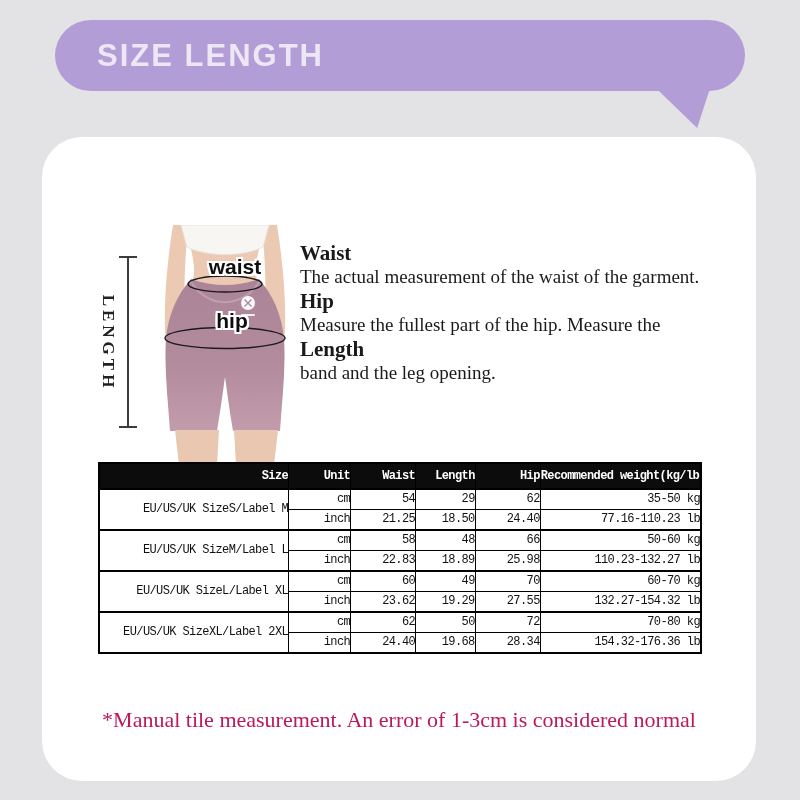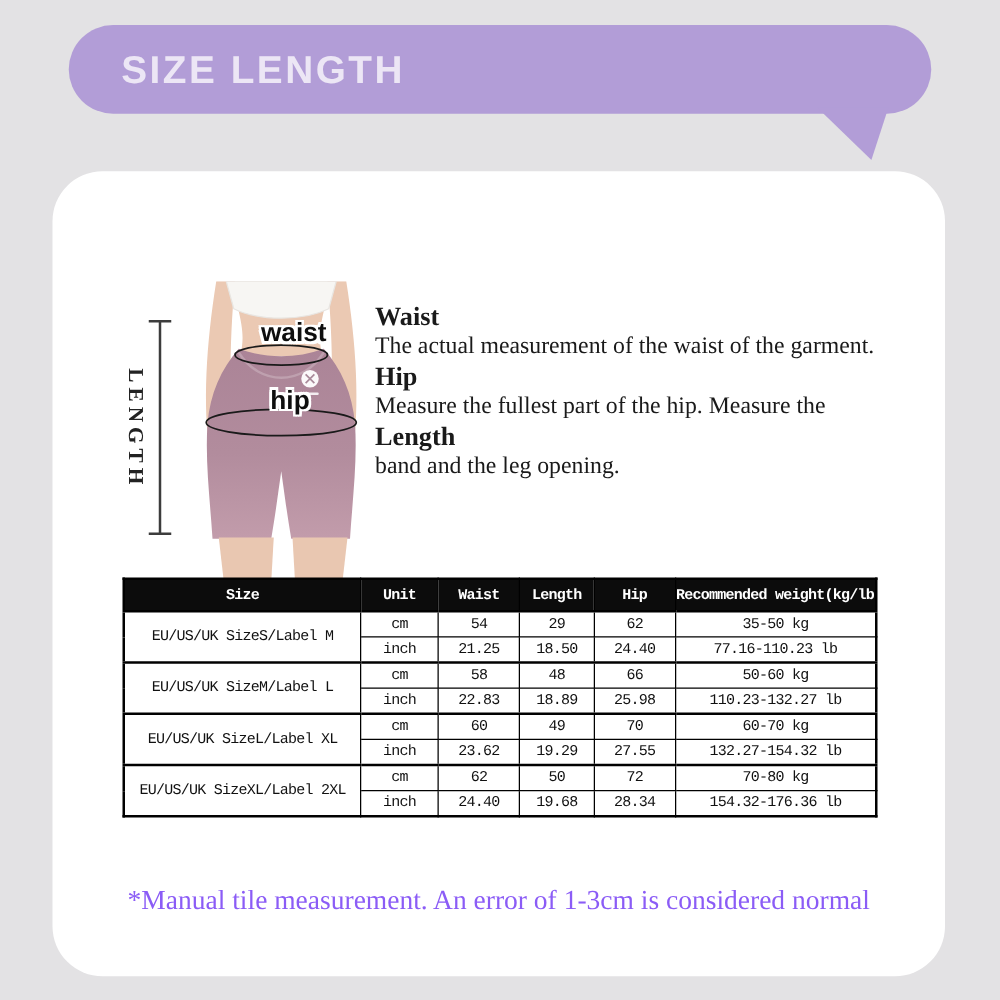--- a/index.html
+++ b/index.html
@@ -66,32 +66,32 @@
     margin:0;font-size:19px;line-height:24px;font-family:"Liberation Serif",serif;
   }
   
   .table-wrap{position:absolute;left:56px;top:325px;width:604px;}
   table.size-table{
     width:604px;border-collapse:collapse;table-layout:fixed;
     font-family:"Liberation Mono",monospace;font-size:12px;letter-spacing:-0.6px;
     border:2px solid #000;
   }
   table.size-table th,table.size-table td{
-    border:1px solid #000;text-align:center;padding:0;overflow:hidden;white-space:nowrap;
+    border:1px solid #000;text-align:right;padding:0;overflow:hidden;white-space:nowrap;
   }
   table.size-table thead th{
     background:var(--table-header-bg);color:var(--table-header-text);
     height:26px;font-weight:700;border-bottom:2px solid #000;
   }
   table.size-table tbody td{height:19px;line-height:19px;color:#111;}
   table.size-table tr.group-start td{border-top:2px solid #000;}
   
   .footnote{
     position:absolute;left:0;right:0;top:570px;text-align:center;
-    font-family:"Liberation Serif",serif;font-weight:500;font-size:22px;color:#8b5cf6;
+    font-family:"Liberation Serif",serif;font-weight:500;font-size:22px;color:#be185d;
   }
 </style>
 </head>
 <body>
 
 <div class="banner">
   <span class="banner-text">SIZE LENGTH</span>
 </div>
 <div class="banner-tail"></div>
 

